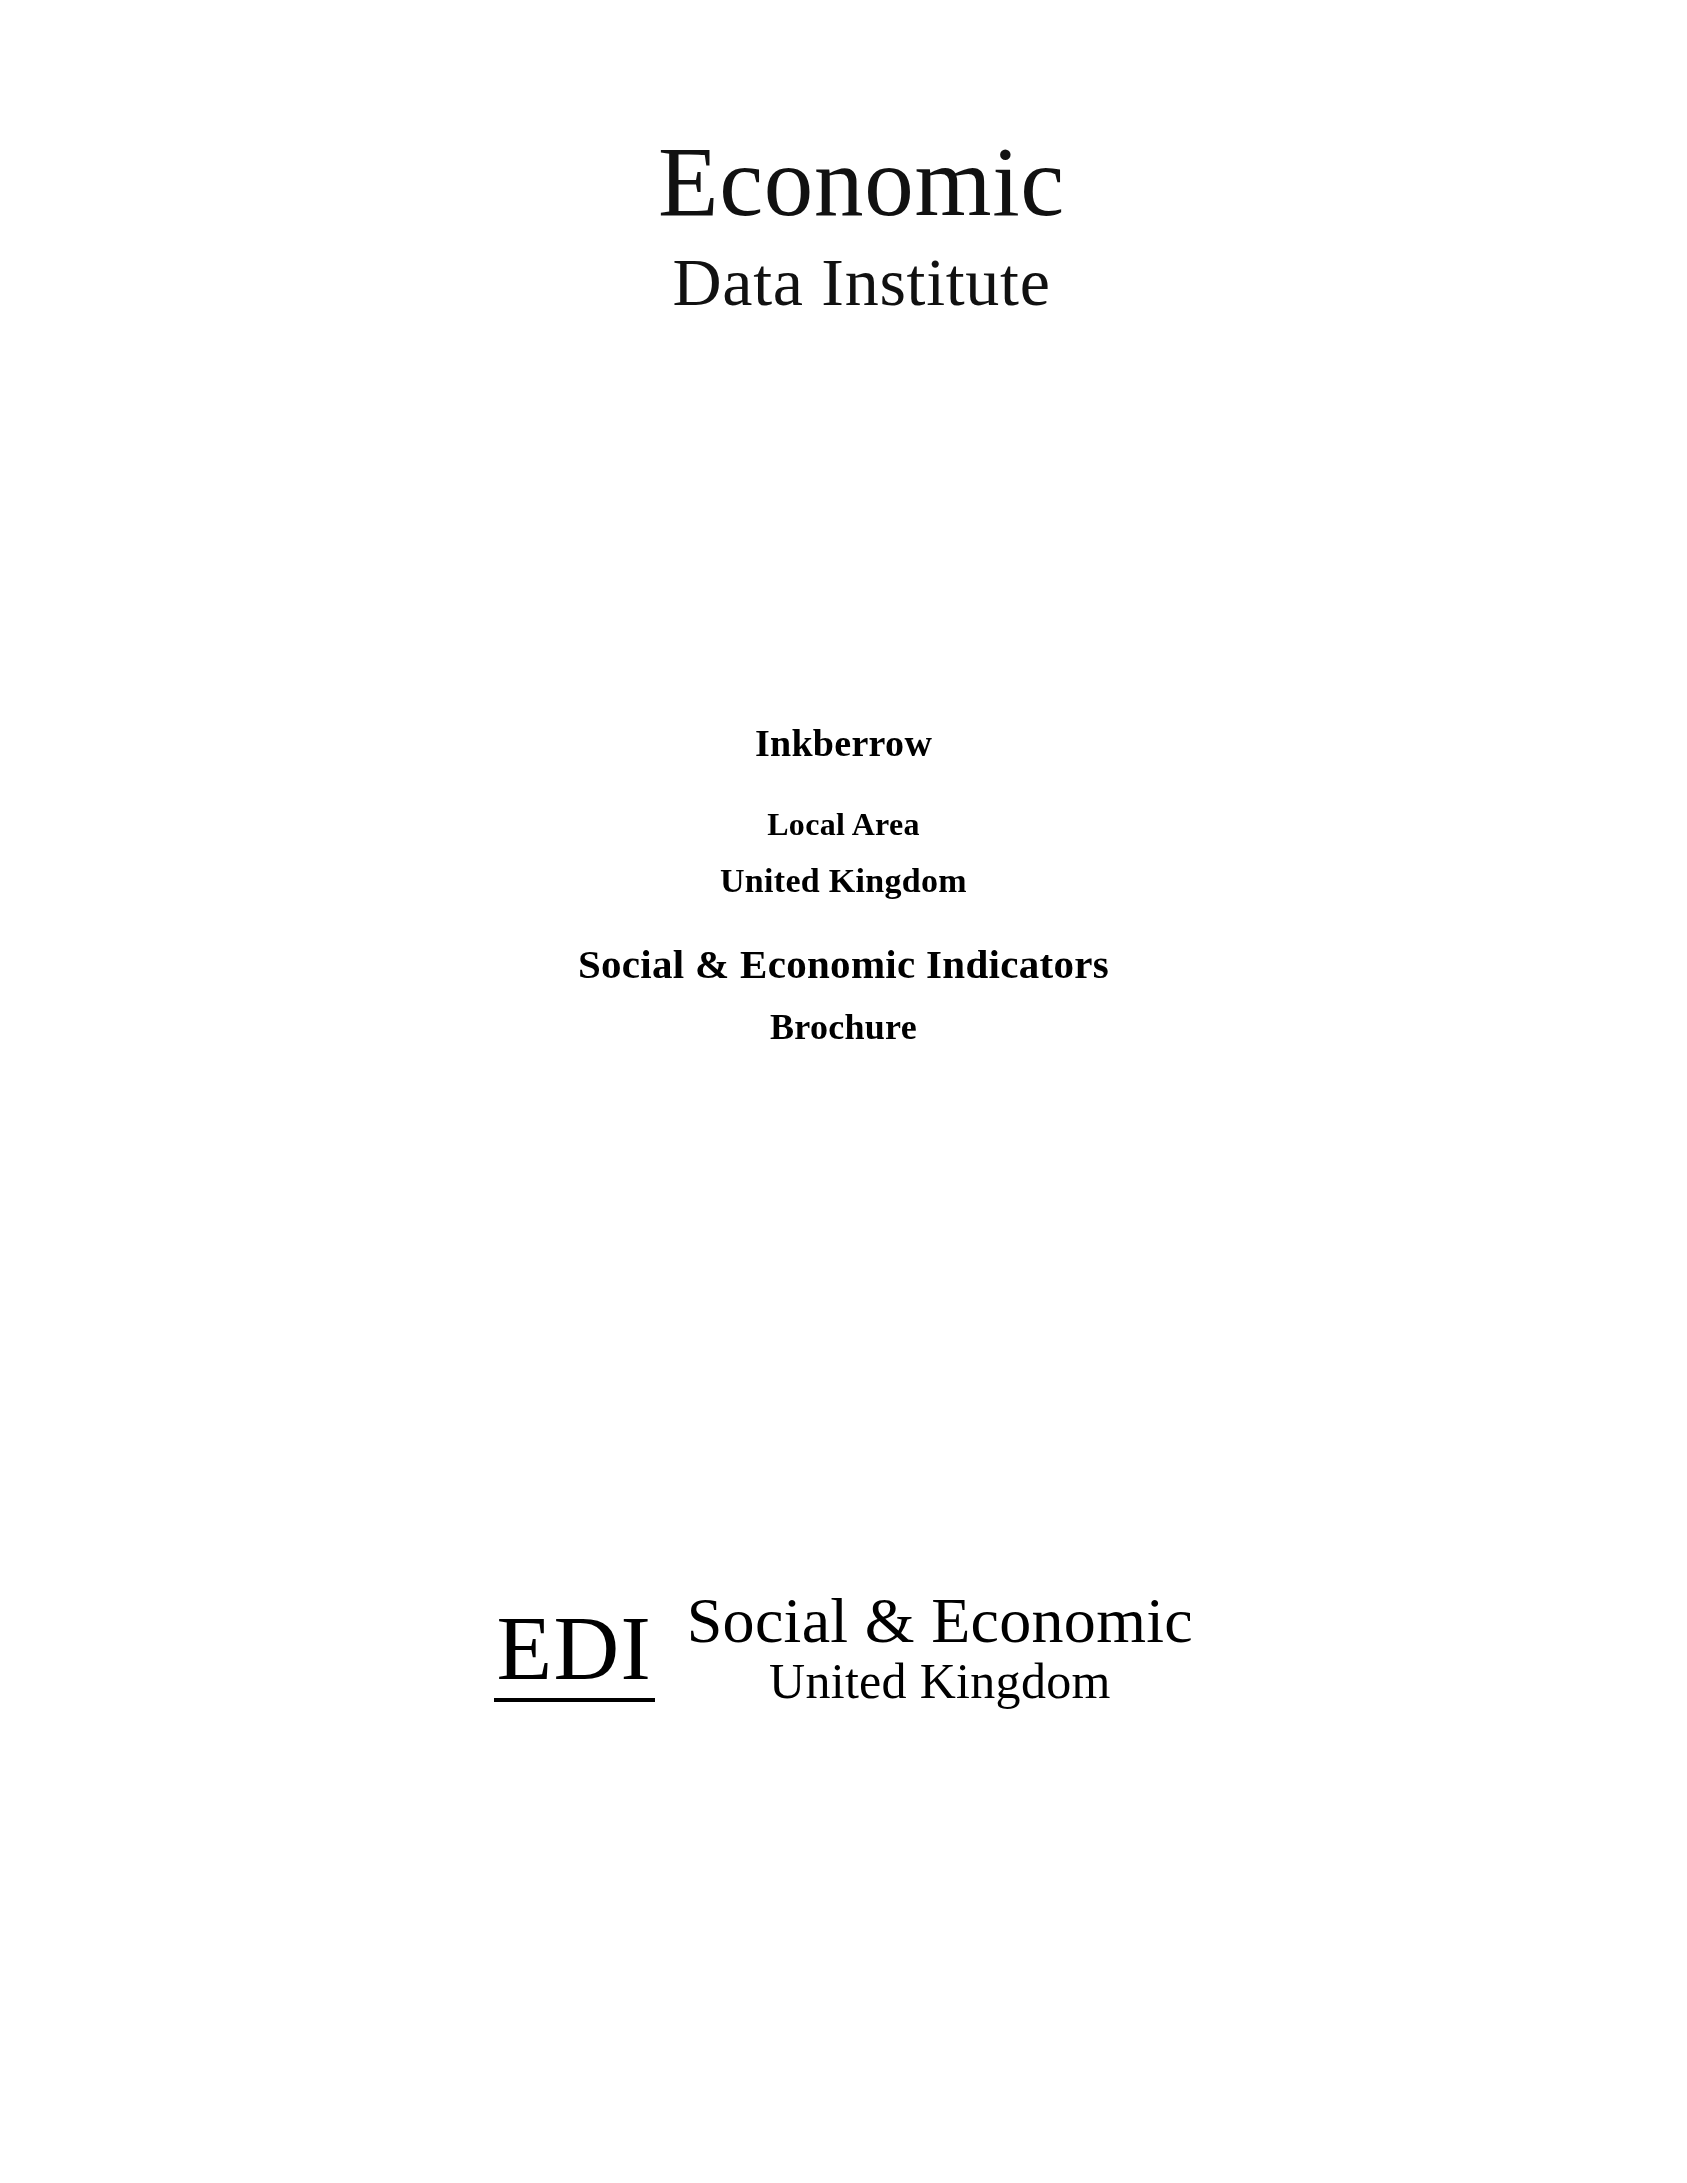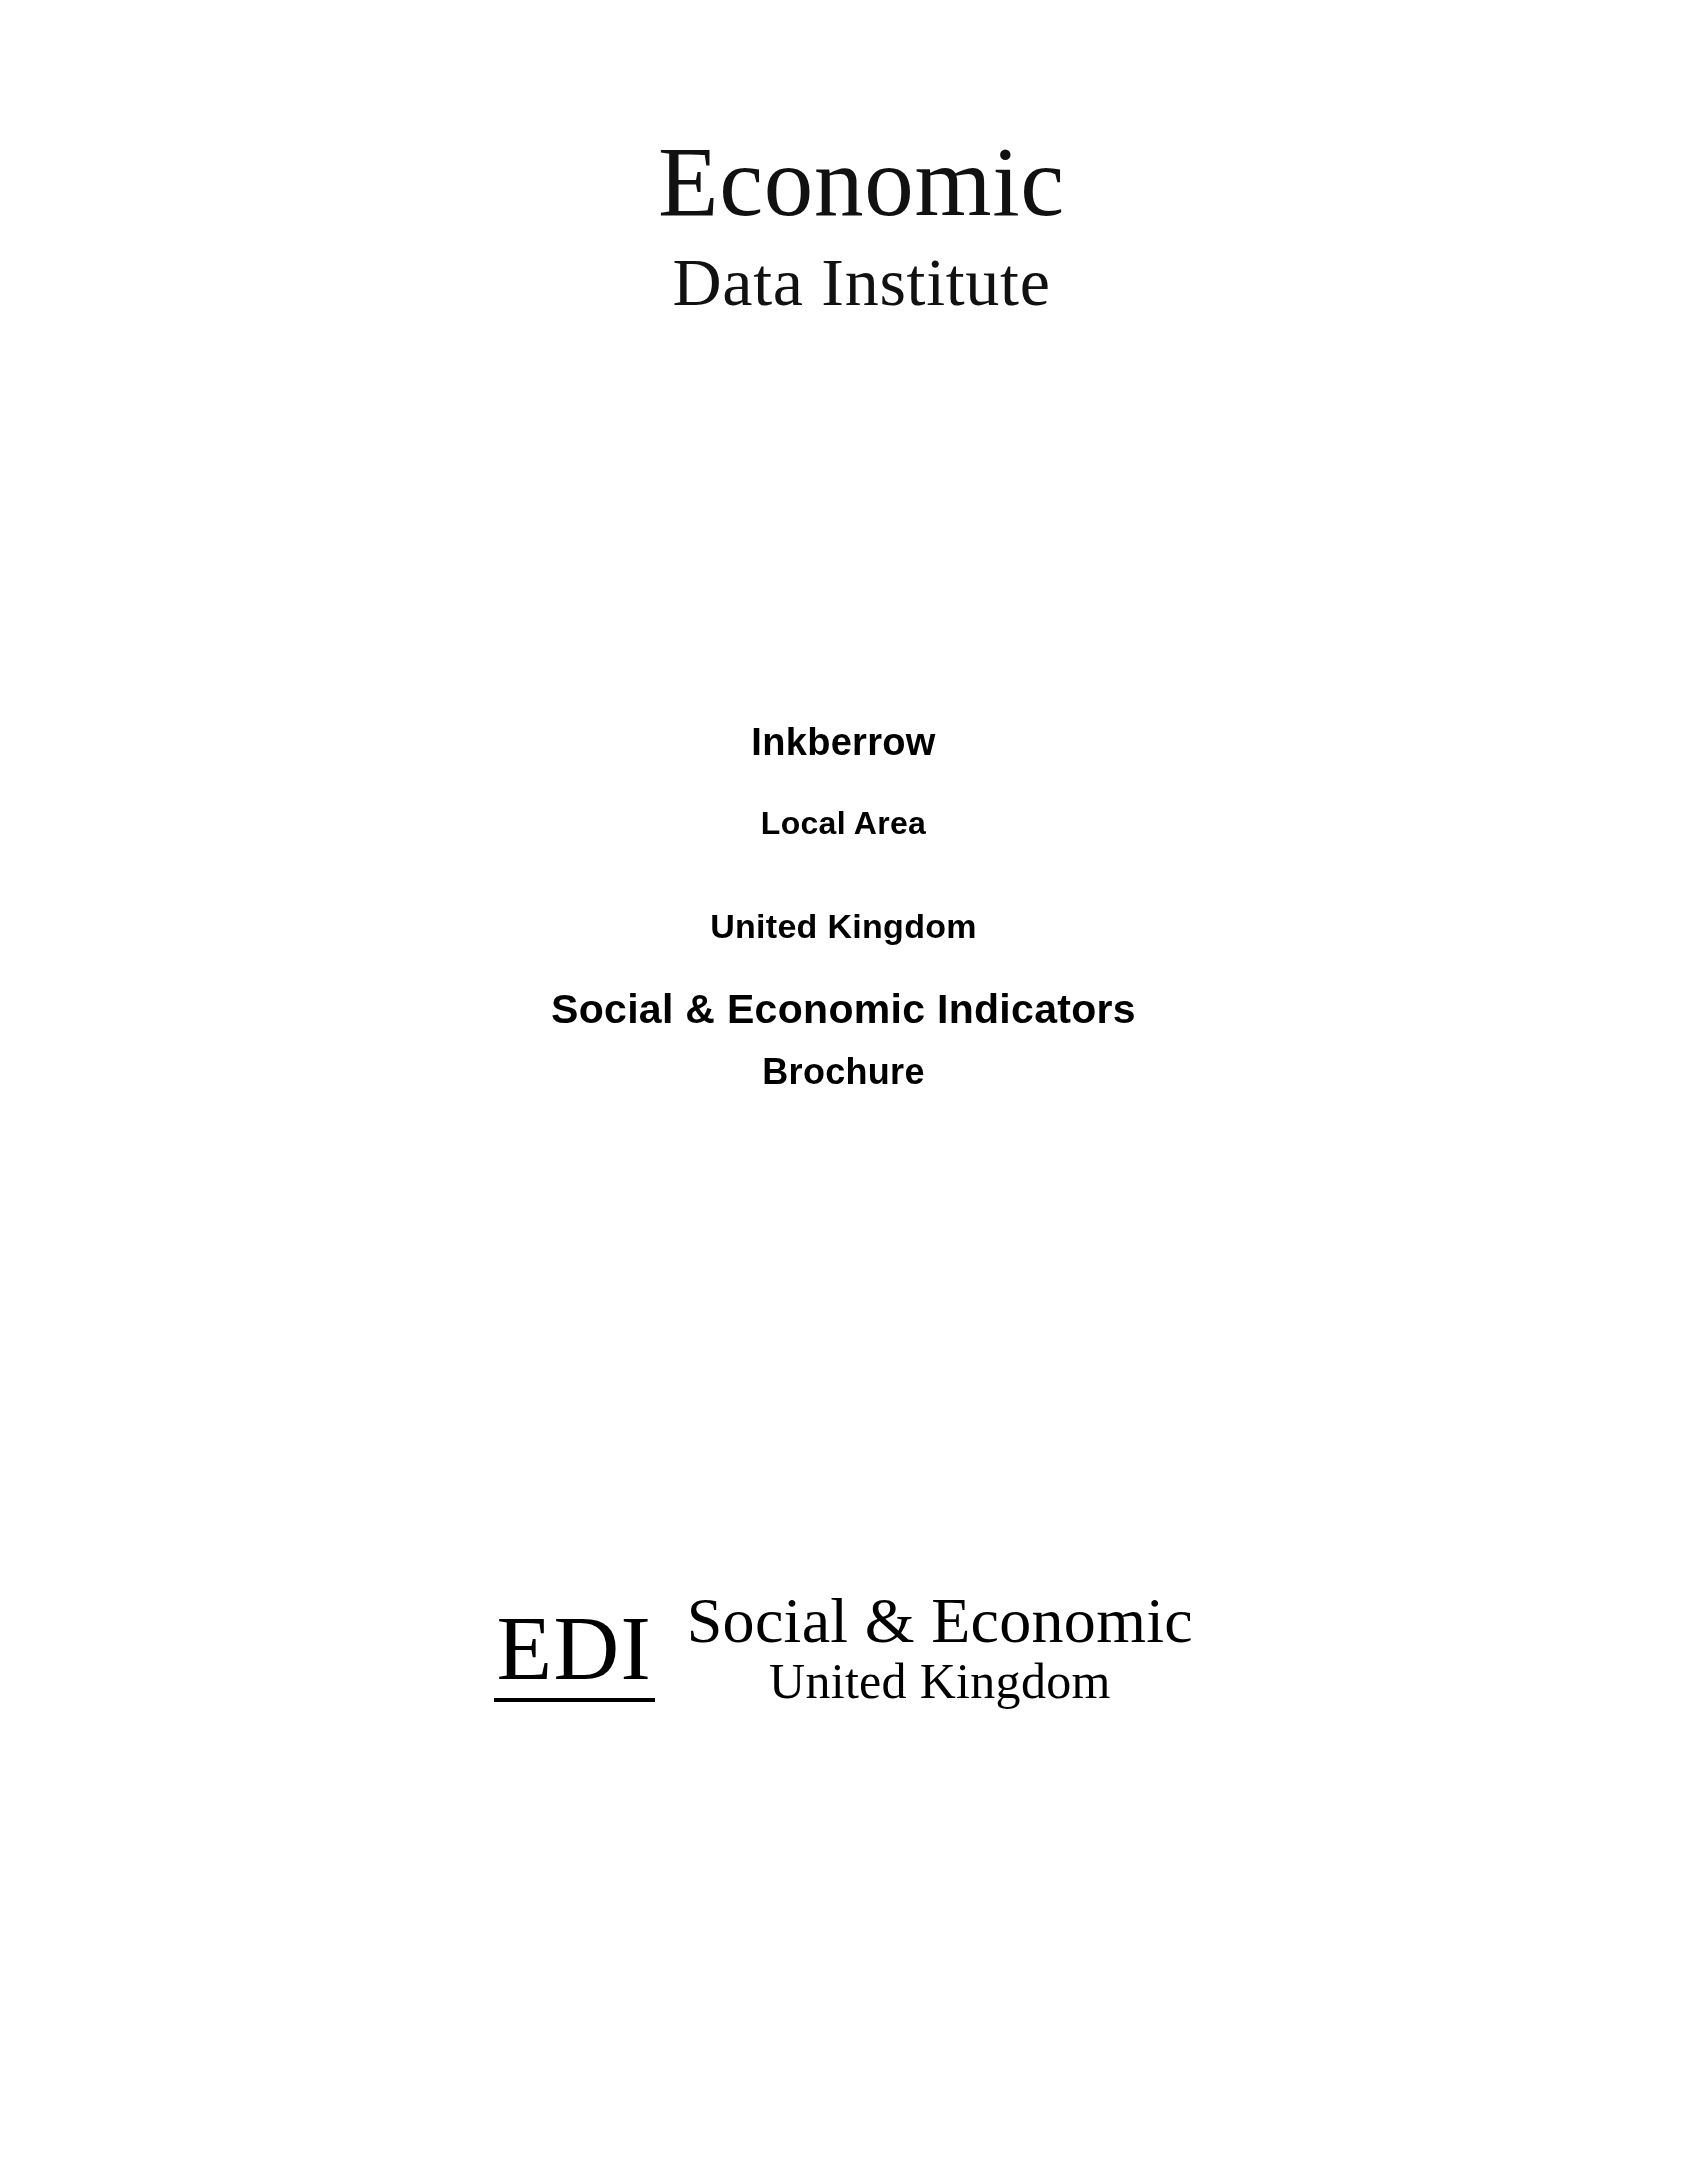--- a/index.html
+++ b/index.html
@@ -52,23 +52,24 @@
     position: absolute;
     top: 721px;
     left: 0;
     width: 1687px;
     text-align: center;
   }
   .title-block .ln {
     font-weight: bold;
     letter-spacing: 0.3px;
     color: #000000;
+    font-family: Liberation Serif, serif;
   }
   .ln-area-name   { font-size: 38px; margin-bottom: 41px; }
-  .ln-area-type   { font-size: 32px; margin-bottom: 65px; }
+  .ln-area-type   { font-size: 32px; margin-bottom: 19px; }
   .ln-country     { font-size: 34px; margin-bottom: 40px; }
   .ln-subject     { font-size: 41px; margin-bottom: 18px; }
   .ln-doctype     { font-size: 36px; }
 
   
   .footer-logo {
     position: absolute;
     top: 1588px;
     left: 0;
     width: 1687px;

